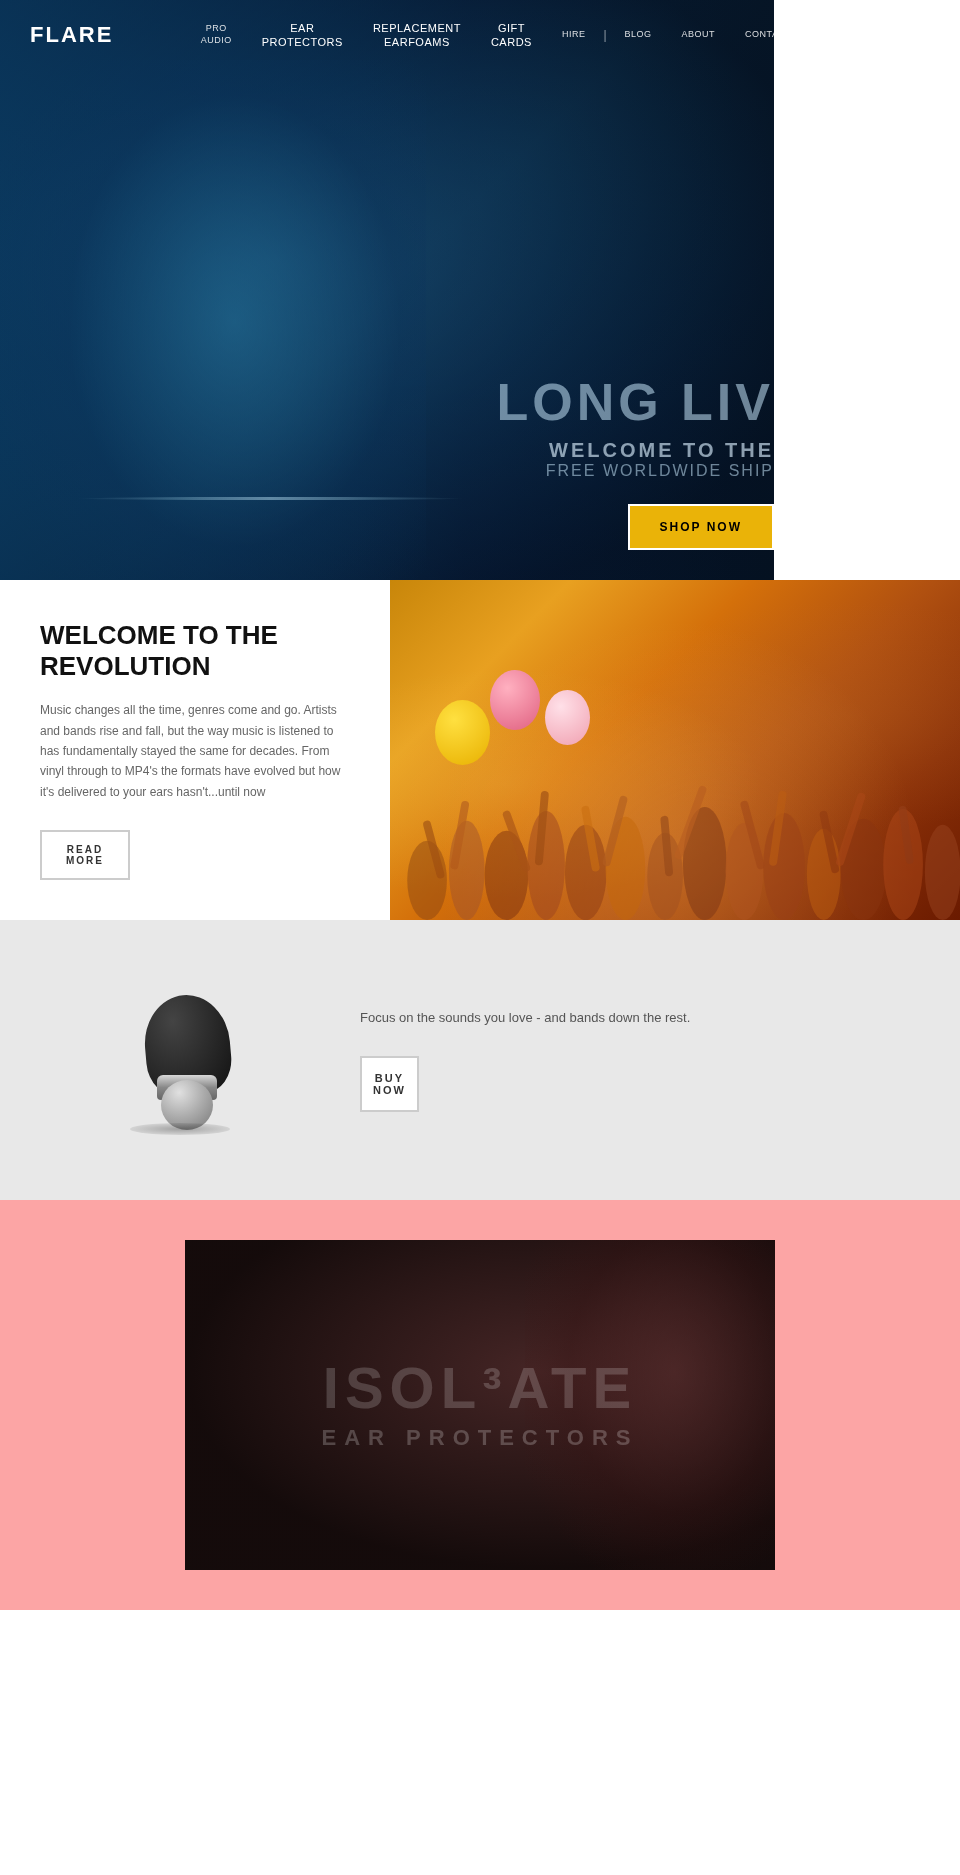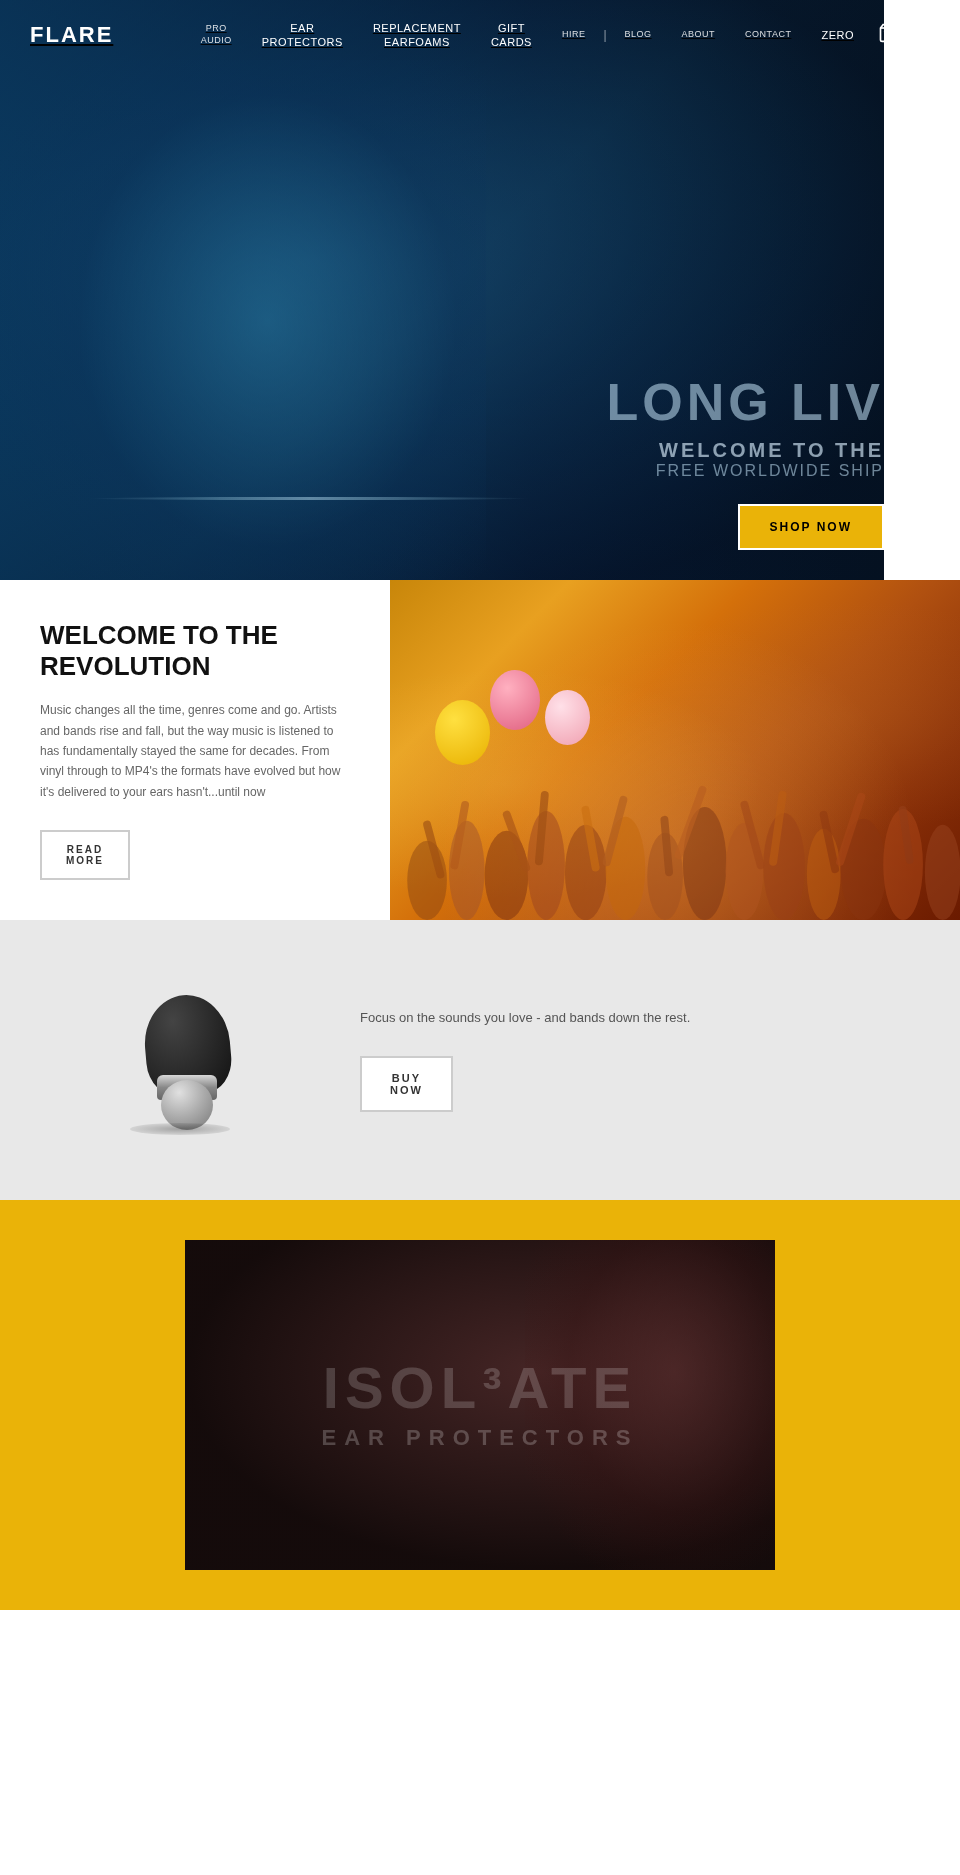--- a/index.html
+++ b/index.html
@@ -8,21 +8,20 @@
     
     header {
       position: absolute;
       top: 0; left: 0; right: 0;
       z-index: 10;
       display: flex;
       align-items: center;
       padding: 0 30px;
       height: 70px;
       background: transparent;
-      text-decoration: underline;
     }
     .logo {
       font-size: 22px;
       font-weight: 900;
       color: #fff;
       letter-spacing: 2px;
       text-transform: uppercase;
       margin-right: auto;
       font-family: 'Arial Black', Arial, sans-serif;
     }
@@ -62,21 +61,21 @@
       color: #fff;
       font-size: 18px;
       cursor: pointer;
       background: none;
       border: none;
     }
 
     
     .hero {
       position: relative;
-      width: 884px;
+      width: 774px;
       height: 580px;
       overflow: hidden;
     }
     .hero-bg {
       width: 100%;
       height: 100%;
       background: linear-gradient(135deg, #0a2a4a 0%, #0d3d5c 30%, #1a5c7a 50%, #0a2a4a 80%, #071e30 100%);
       position: absolute;
       top: 0; left: 0;
     }
@@ -253,33 +252,33 @@
     .hear-body {
       font-size: 13px;
       color: #555;
       line-height: 1.6;
       margin-bottom: 28px;
     }
     .buy-now-btn {
       border: 2px solid #ccc;
       background: #fff;
       color: #333;
-      padding: 14px 28px;
+      padding: 14px 11px;
       font-size: 11px;
       font-weight: 700;
       letter-spacing: 2px;
       text-transform: uppercase;
       cursor: pointer;
     }
 
     
     .section-isolate {
       width: 960px;
       padding: 40px 0;
-      background: #eab308;
+      background: #fca5a5;
       display: flex;
       justify-content: center;
     }
     .isolate-card {
       width: 590px;
       height: 330px;
       background: #1a1a1a;
       position: relative;
       overflow: hidden;
     }

